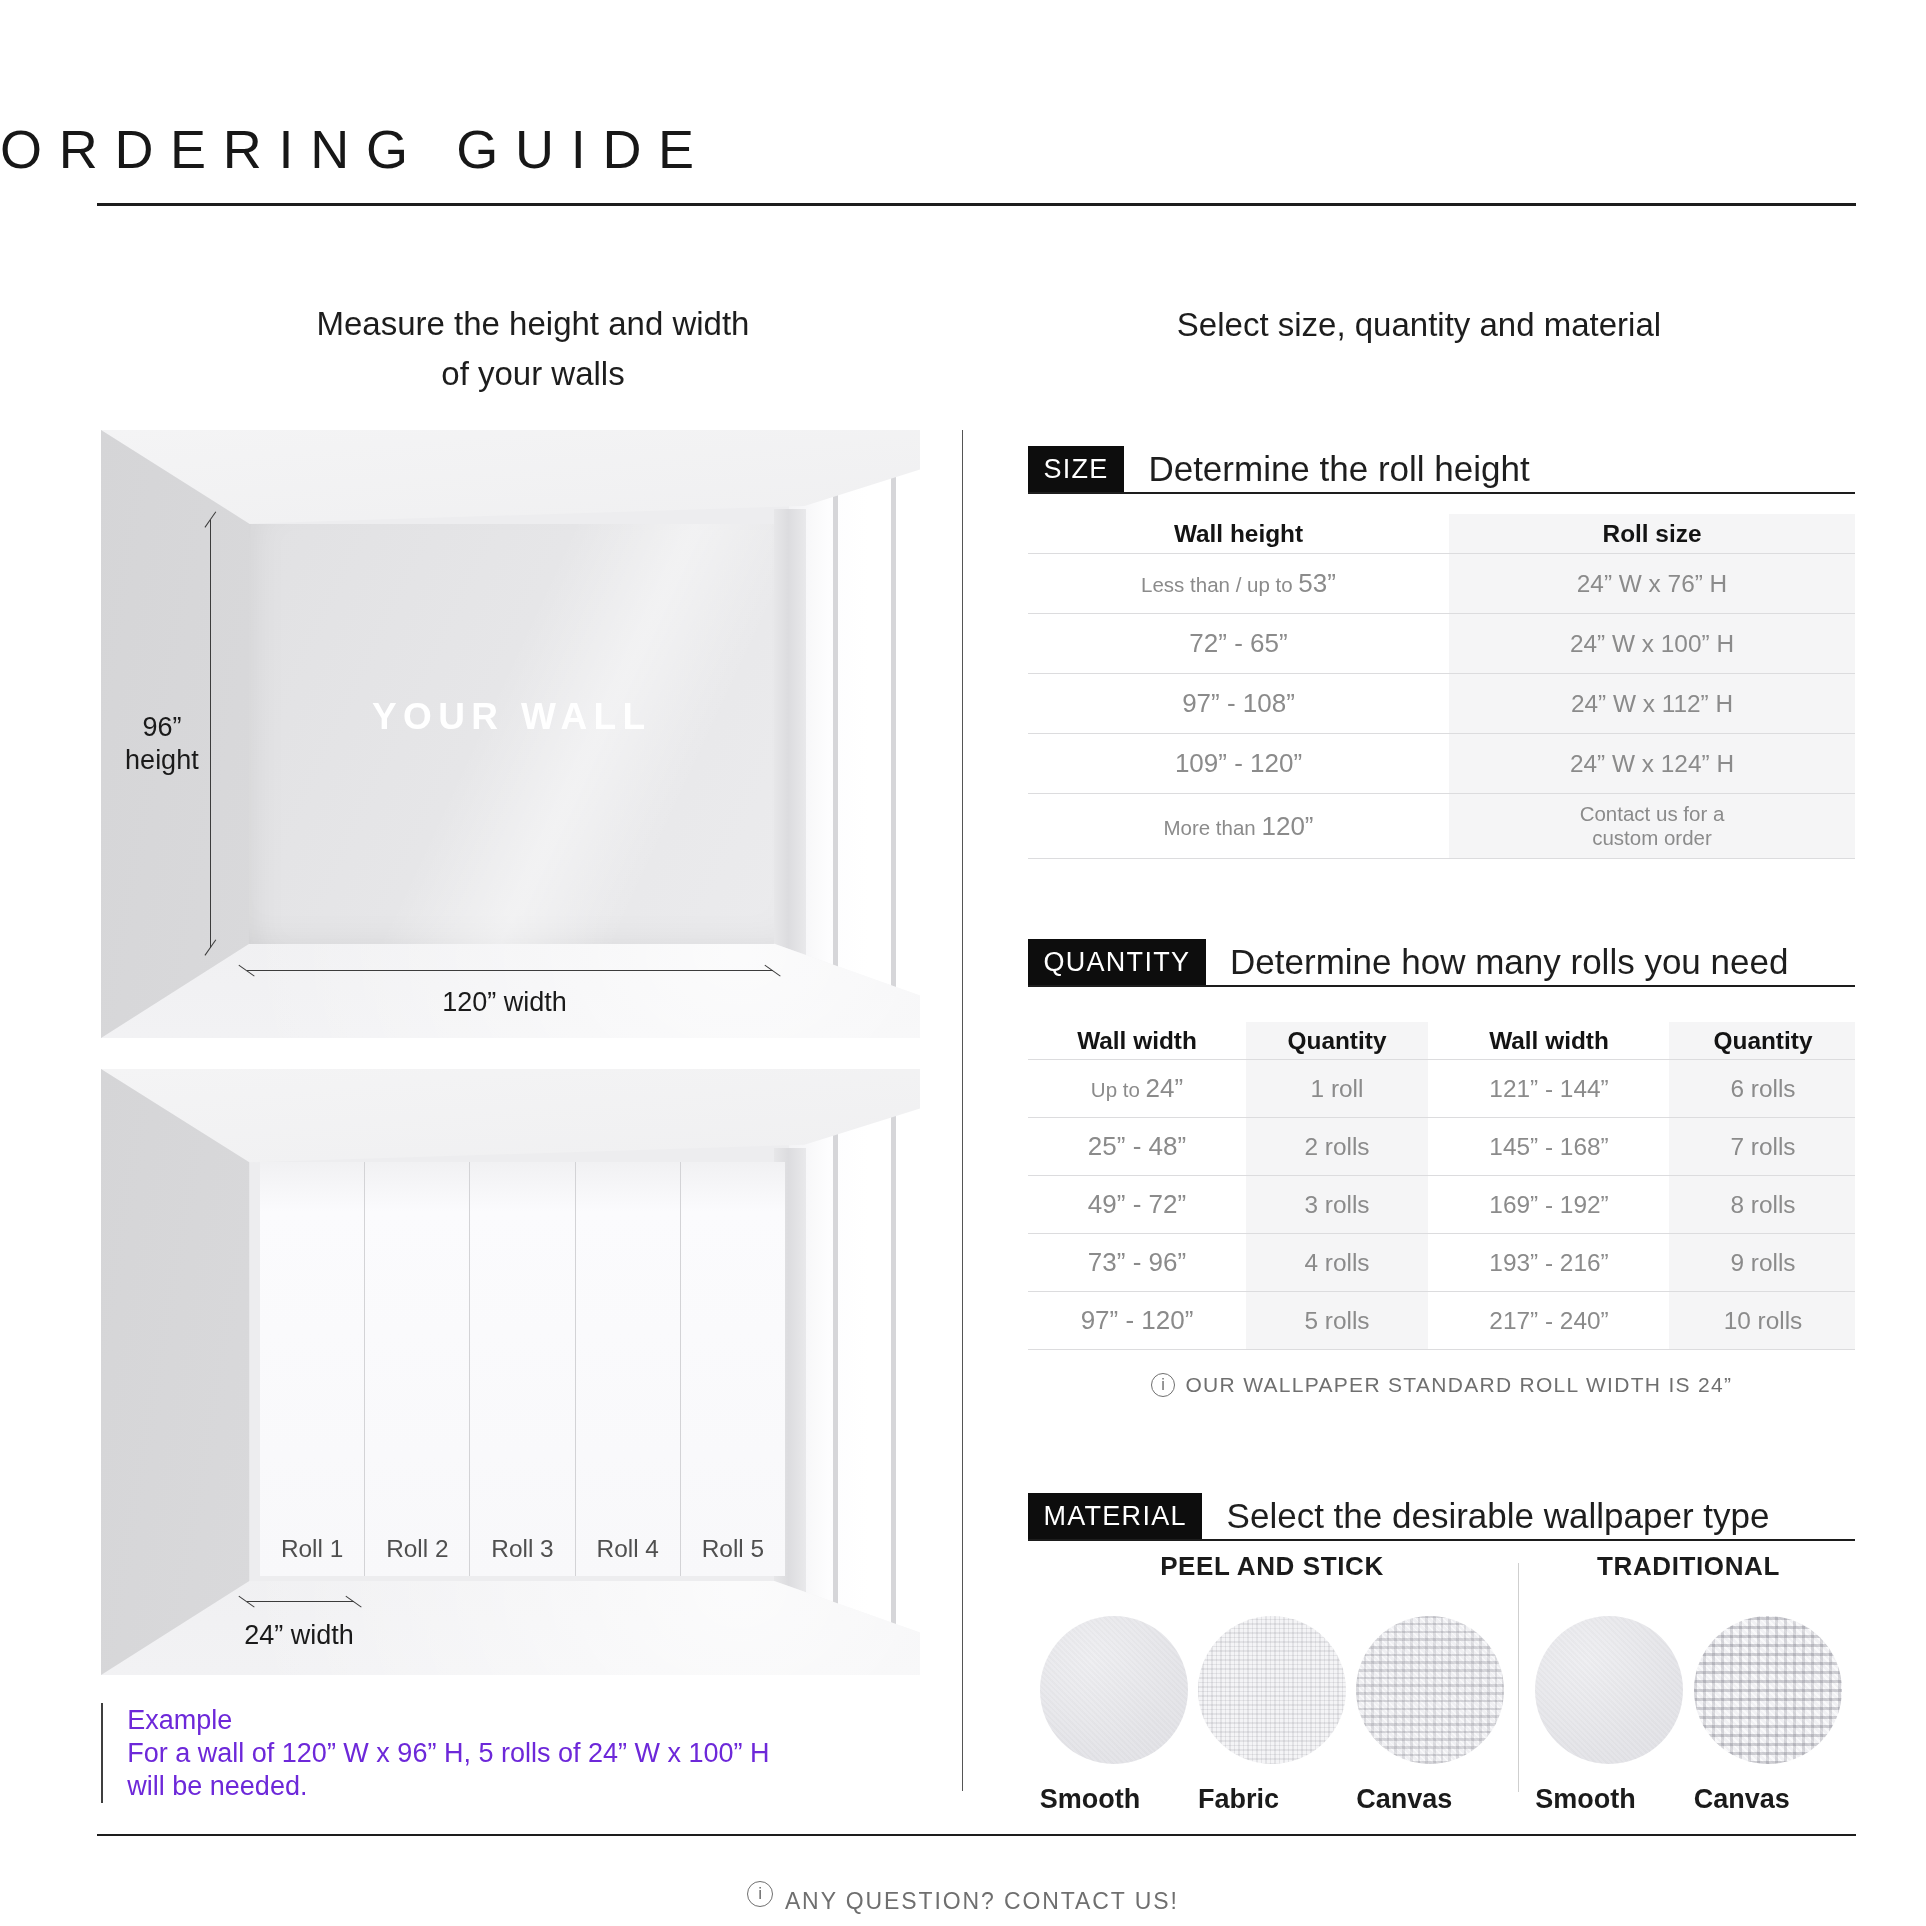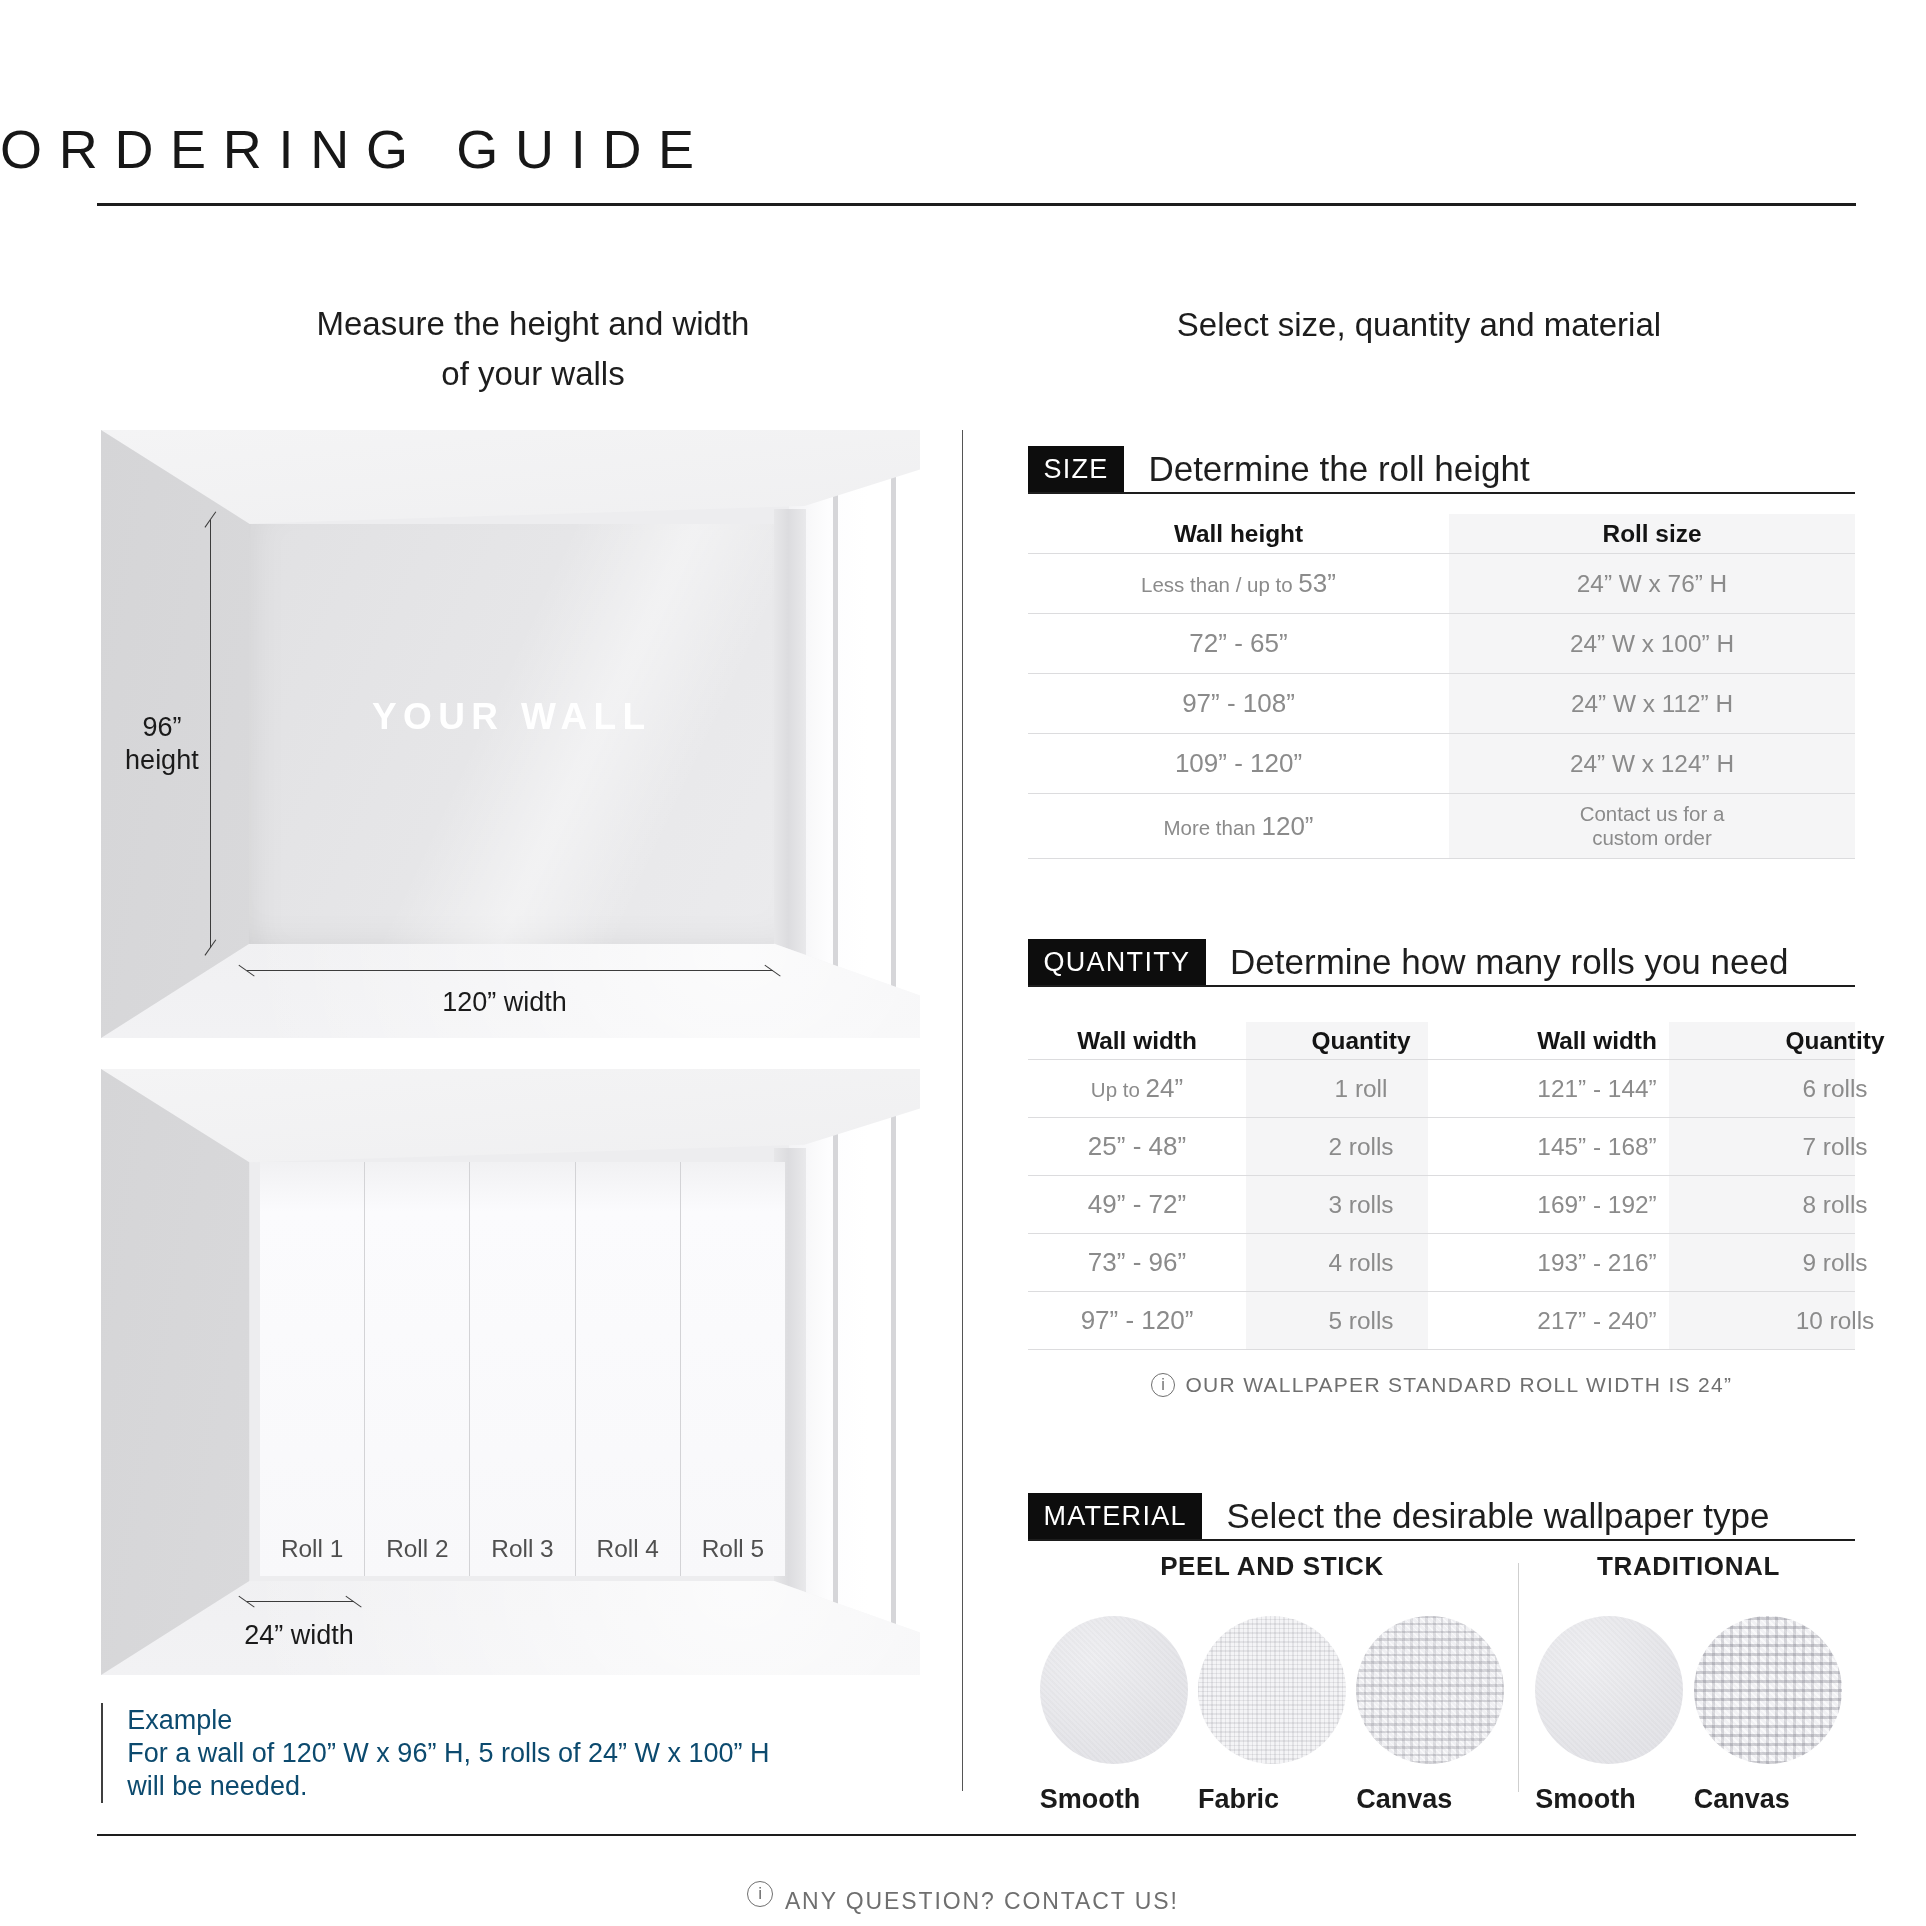--- a/index.html
+++ b/index.html
@@ -72,21 +72,21 @@
   #room2 .dim-h{left:146px;top:532px;width:107px;}
   #room1 .dim-h{left:146px;top:540px;width:526px;}
   .dim-label{position:absolute;z-index:6;text-align:center;font-size:27px;line-height:33px;color:#1a1a1a;}
   .lbl-h96{left:6.4px;top:281px;width:109px;}
   .lbl-w120{left:275px;top:556px;width:257px;}
   .lbl-w24{left:92px;top:550px;width:212px;}
 
   
   .example{position:absolute;left:101px;top:1703px;display:flex;gap:24.4px;}
   .example-bar{width:1.9px;background:#3f3f3f;height:100px;}
-  .example-text{font-size:27px;line-height:33px;color:#0c4a6e;padding-top:1.3px;}
+  .example-text{font-size:27px;line-height:33px;color:#6d28d9;padding-top:1.3px;}
 
   
   .section{position:absolute;left:1028px;width:827px;}
   #size-sec{top:446px;} #qty-sec{top:939px;} #mat-sec{top:1493px;}
   .sec-head{display:flex;align-items:center;gap:24.4px;height:46px;}
   .badge{height:46px;display:flex;align-items:center;padding:0 15.4px;background:#0d0d0d;
     color:#ffffff;font-size:27px;letter-spacing:1.3px;}
   .sec-sub{font-size:35px;color:#1e1e1e;white-space:nowrap;}
   .sec-rule{height:1.9px;background:#1d1d1d;}
 
@@ -94,21 +94,21 @@
   .dtable{position:absolute;left:1028px;width:827px;}
   #size-table{top:514px;} #qty-table{top:1022px;}
   .col-bg{position:absolute;top:0;height:100%;background:#f5f5f6;z-index:0;}
   #size-table .col-bg{left:421px;width:406px;}
   #qty-table .col-bg.b1{left:218px;width:182px;}
   #qty-table .col-bg.b2{left:641px;width:186px;}
   .trow{position:relative;z-index:1;display:grid;align-items:center;border-bottom:1.3px solid #dcdcde;}
   #size-table .trow{grid-template-columns:421px 406px;height:59px;}
   #size-table .trow.thead{height:39px;}
   #size-table .trow.last{height:64px;}
-  #qty-table .trow{grid-template-columns:218px 182px 242px 186px;height:57px;gap:24px;}
+  #qty-table .trow{grid-template-columns:218px 182px 242px 186px;height:57px;}
   #qty-table .trow.thead{height:37px;}
   .cell{text-align:center;}
   .th{font-size:24.4px;font-weight:700;color:#141414;}
   .td{font-size:24.4px;color:#8b8b8b;}
   .td .sm{font-size:20.5px;}
   .td .bg{font-size:26px;}
   .td.two-line{font-size:20.5px;line-height:24.4px;}
 
   
   .note-line{position:absolute;left:1028px;top:1373px;width:827px;display:flex;align-items:center;

